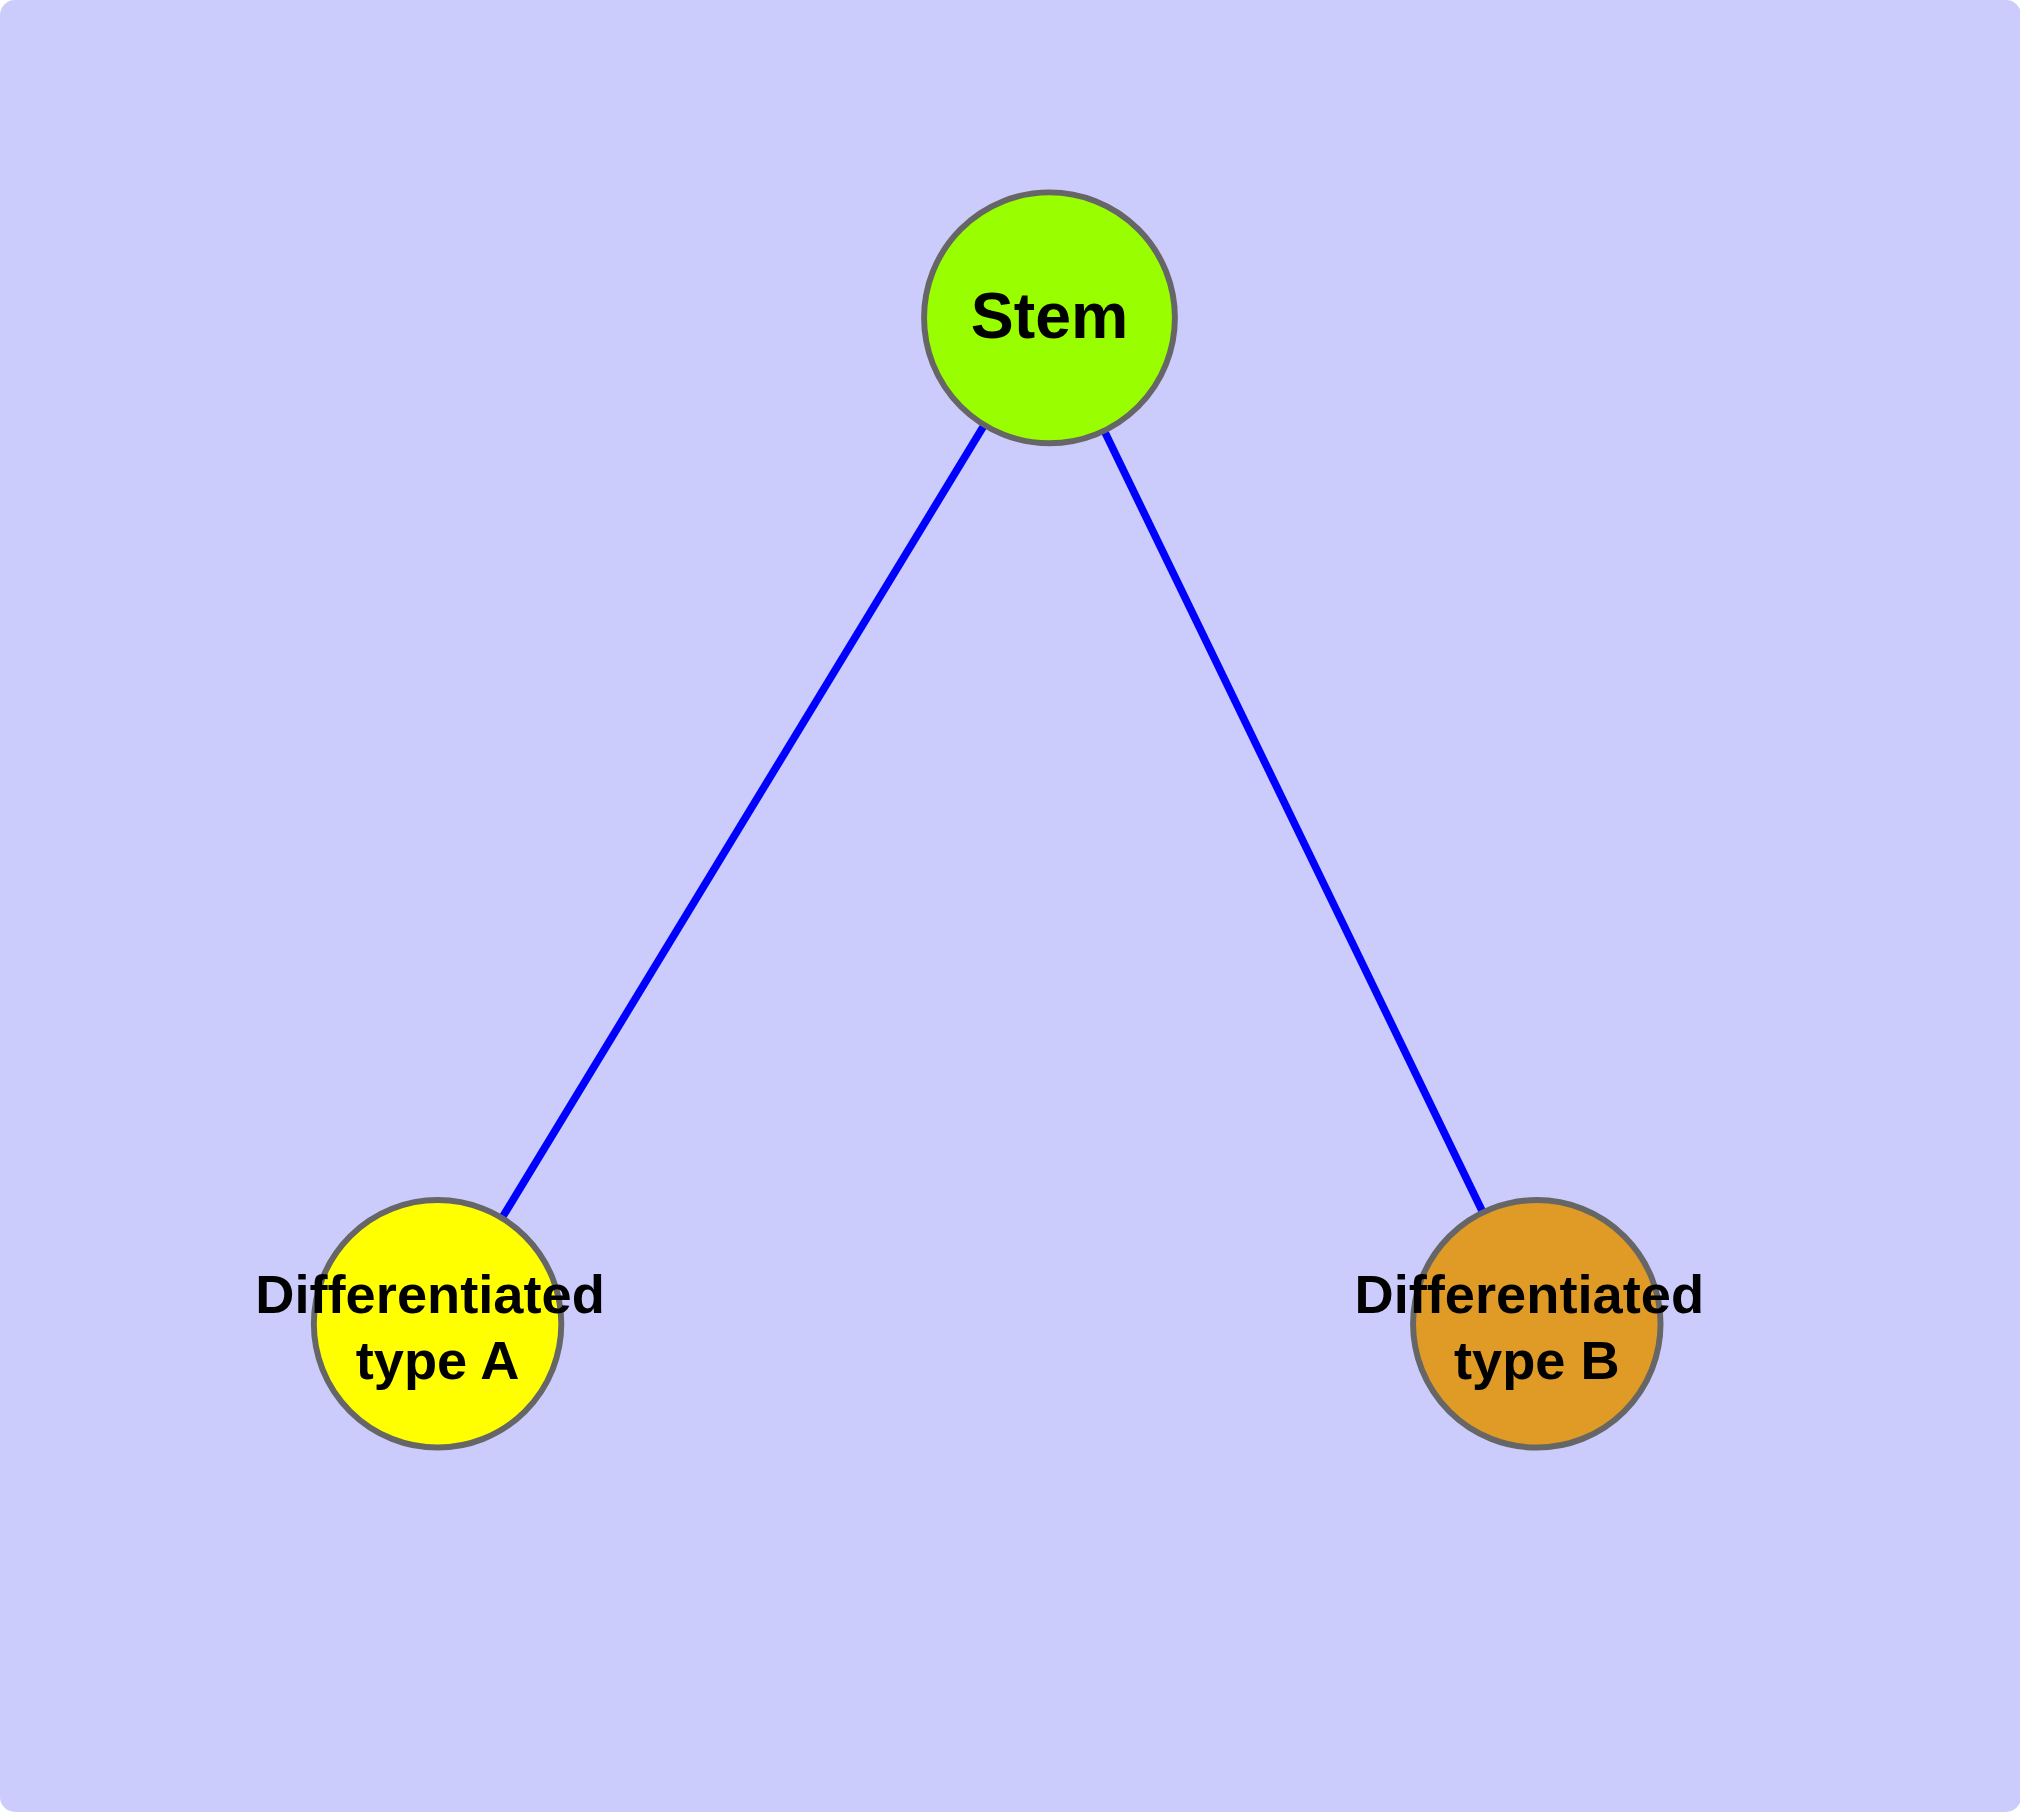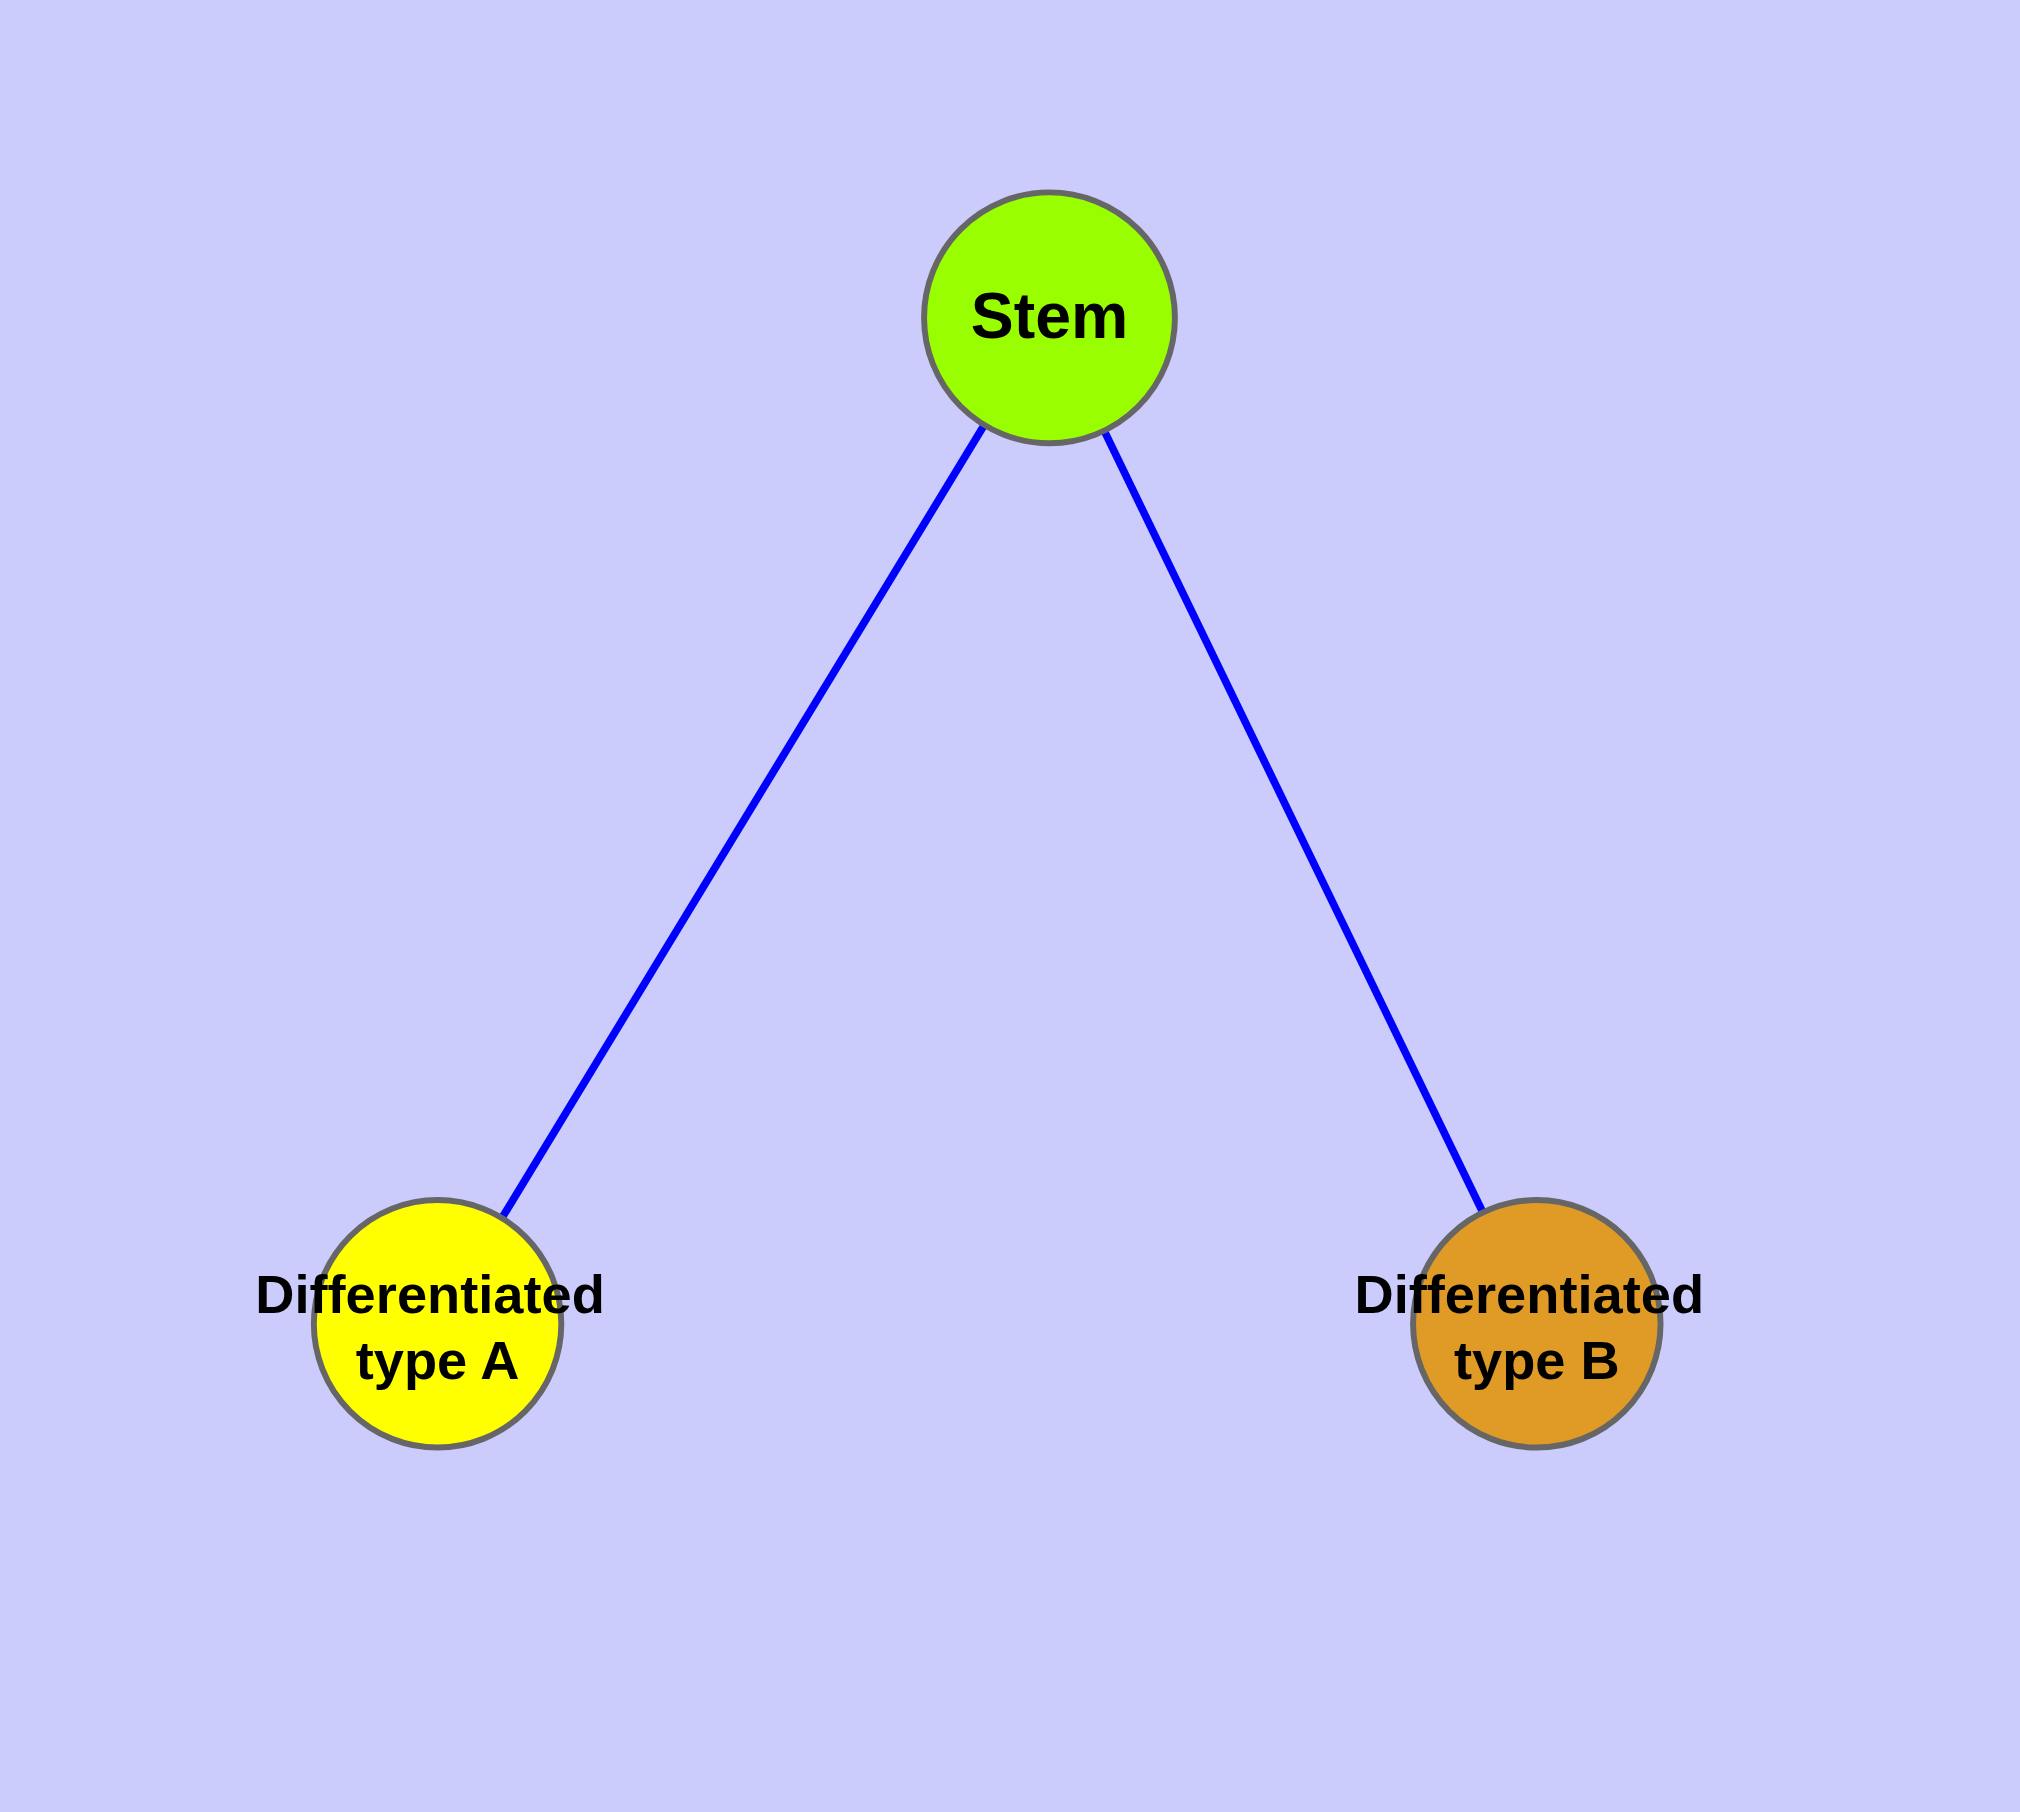--- a/index.html
+++ b/index.html
@@ -7,20 +7,21 @@
     padding: 0;
     background: #ffffff;
   }
   #canvas {
     position: relative;
     width: 2021px;
     height: 1812px;
     background: #ccccfc;
     overflow: hidden;
     font-family: "Liberation Sans", sans-serif;
+    border-radius: 15px;
   }
   #graph-svg {
     position: absolute;
     top: 0;
     left: 0;
     width: 2021px;
     height: 1812px;
     display: block;
   }
   .edge-line {

